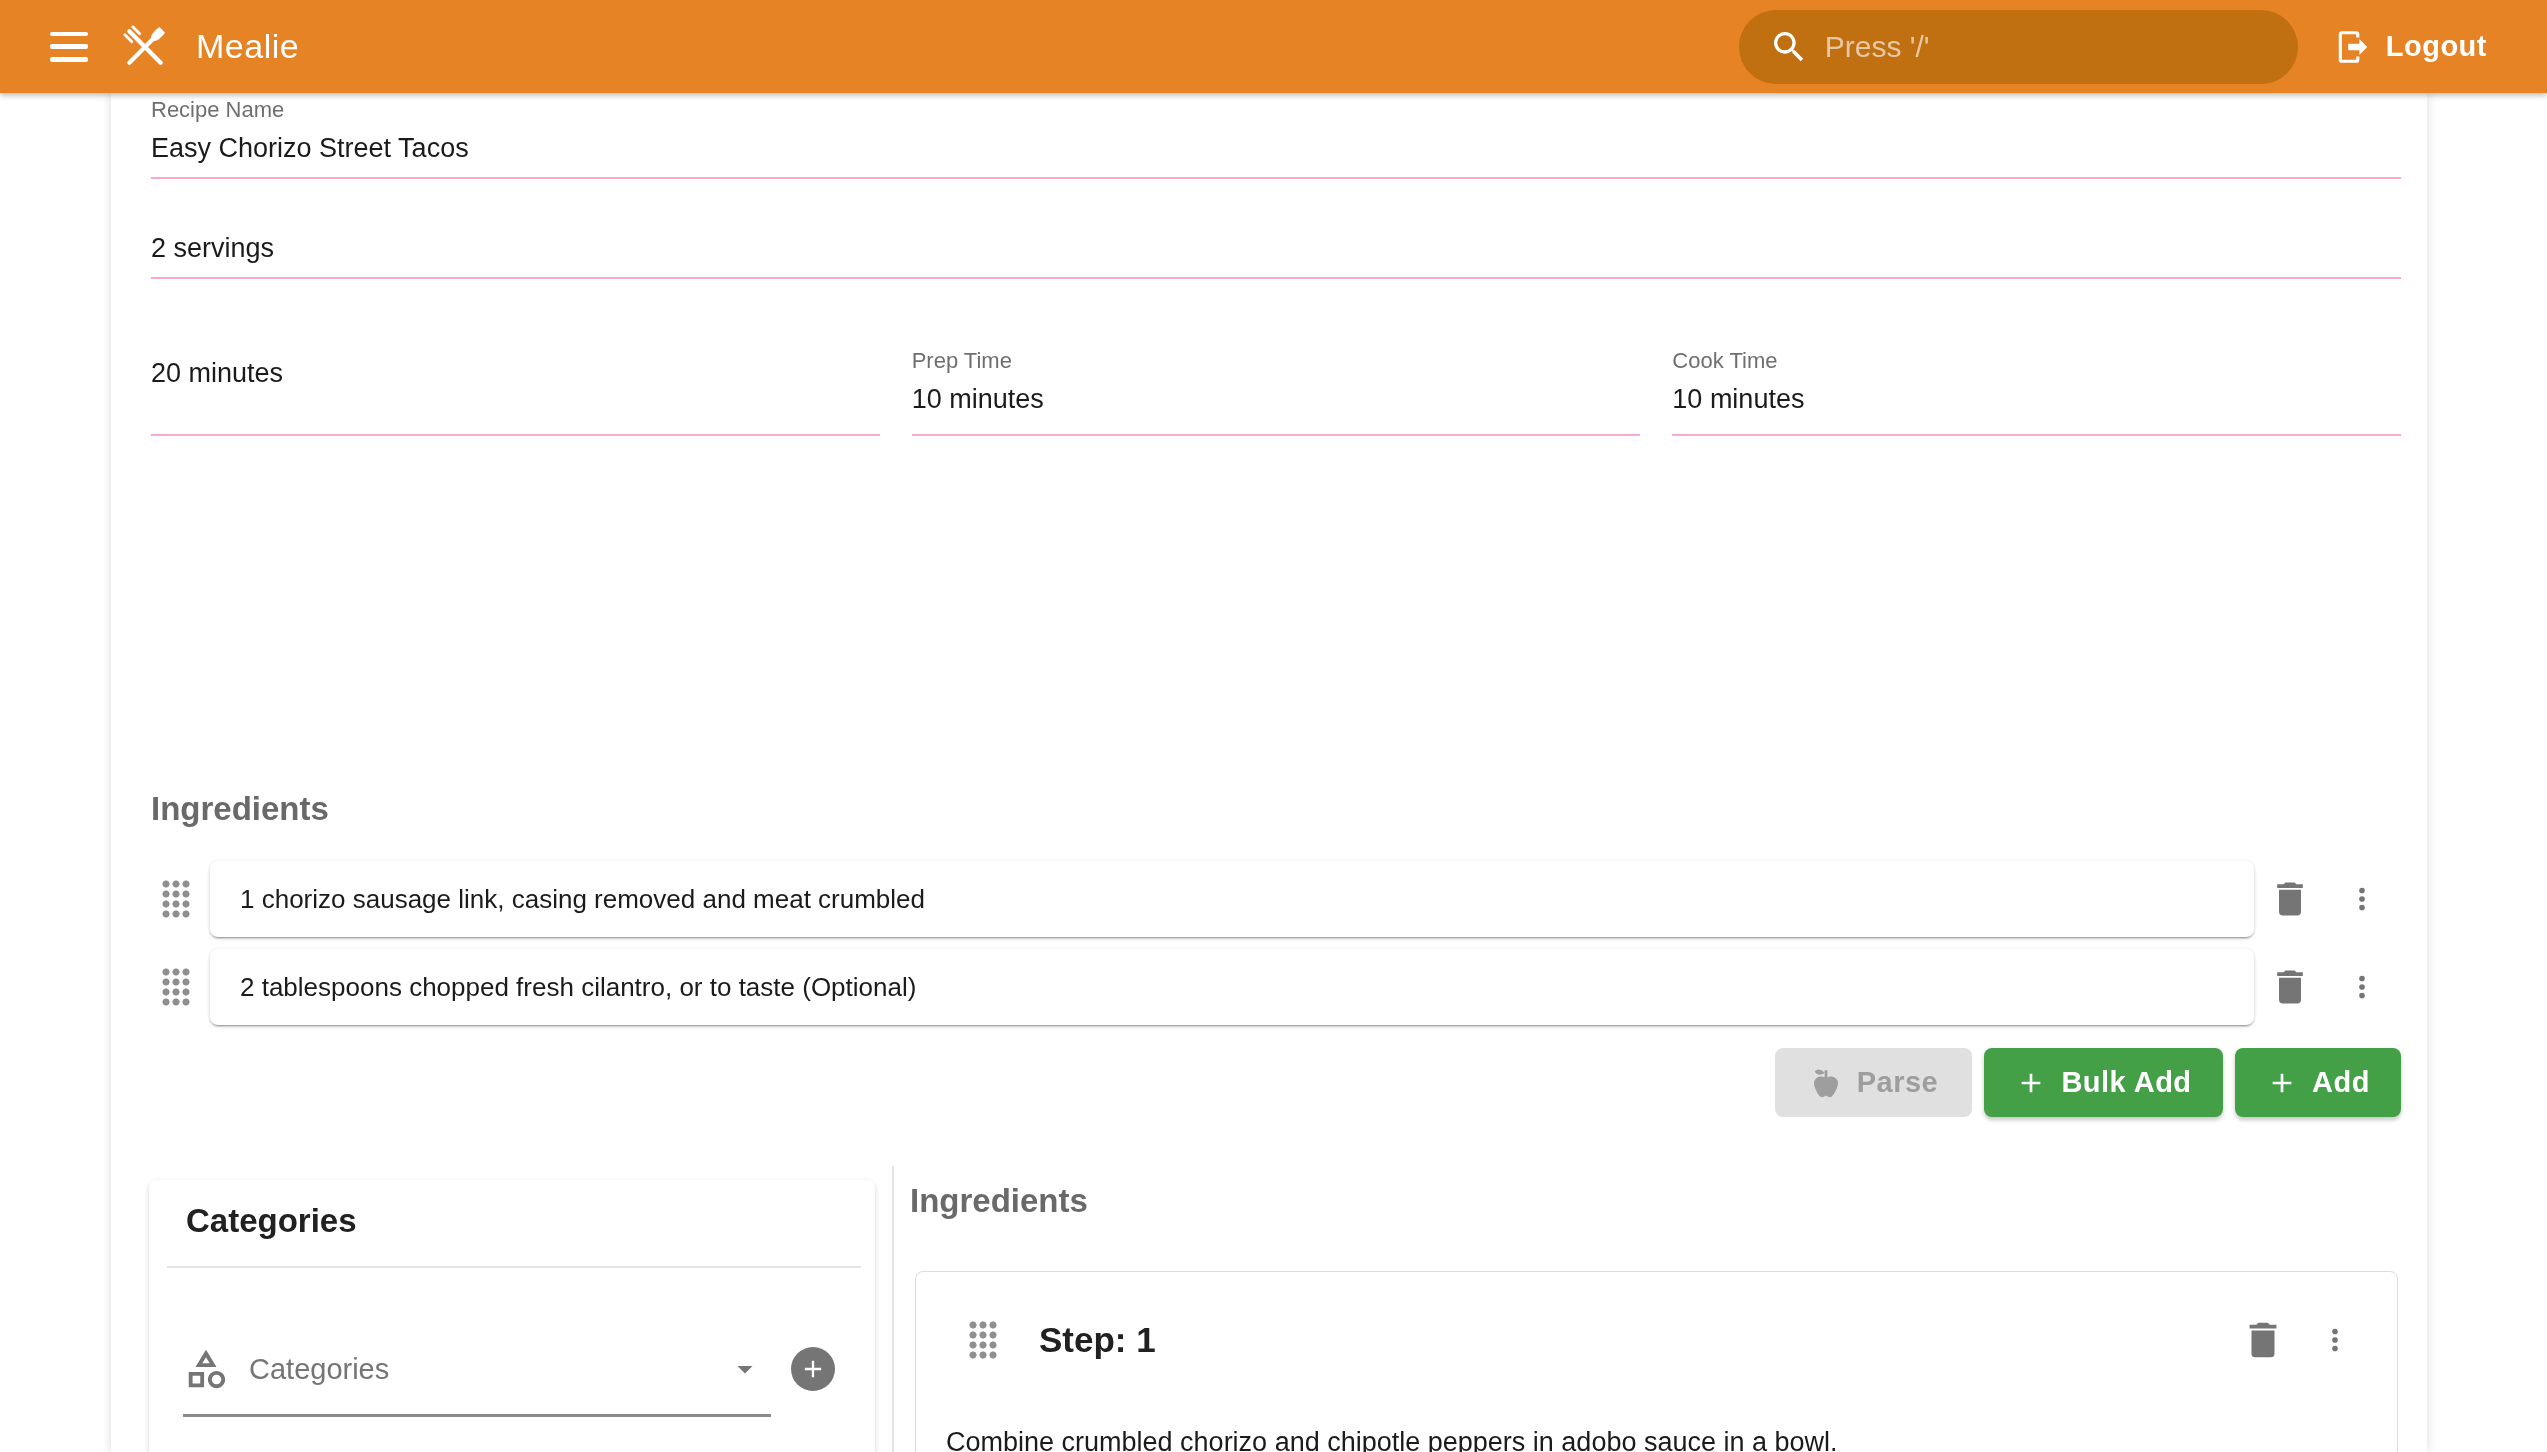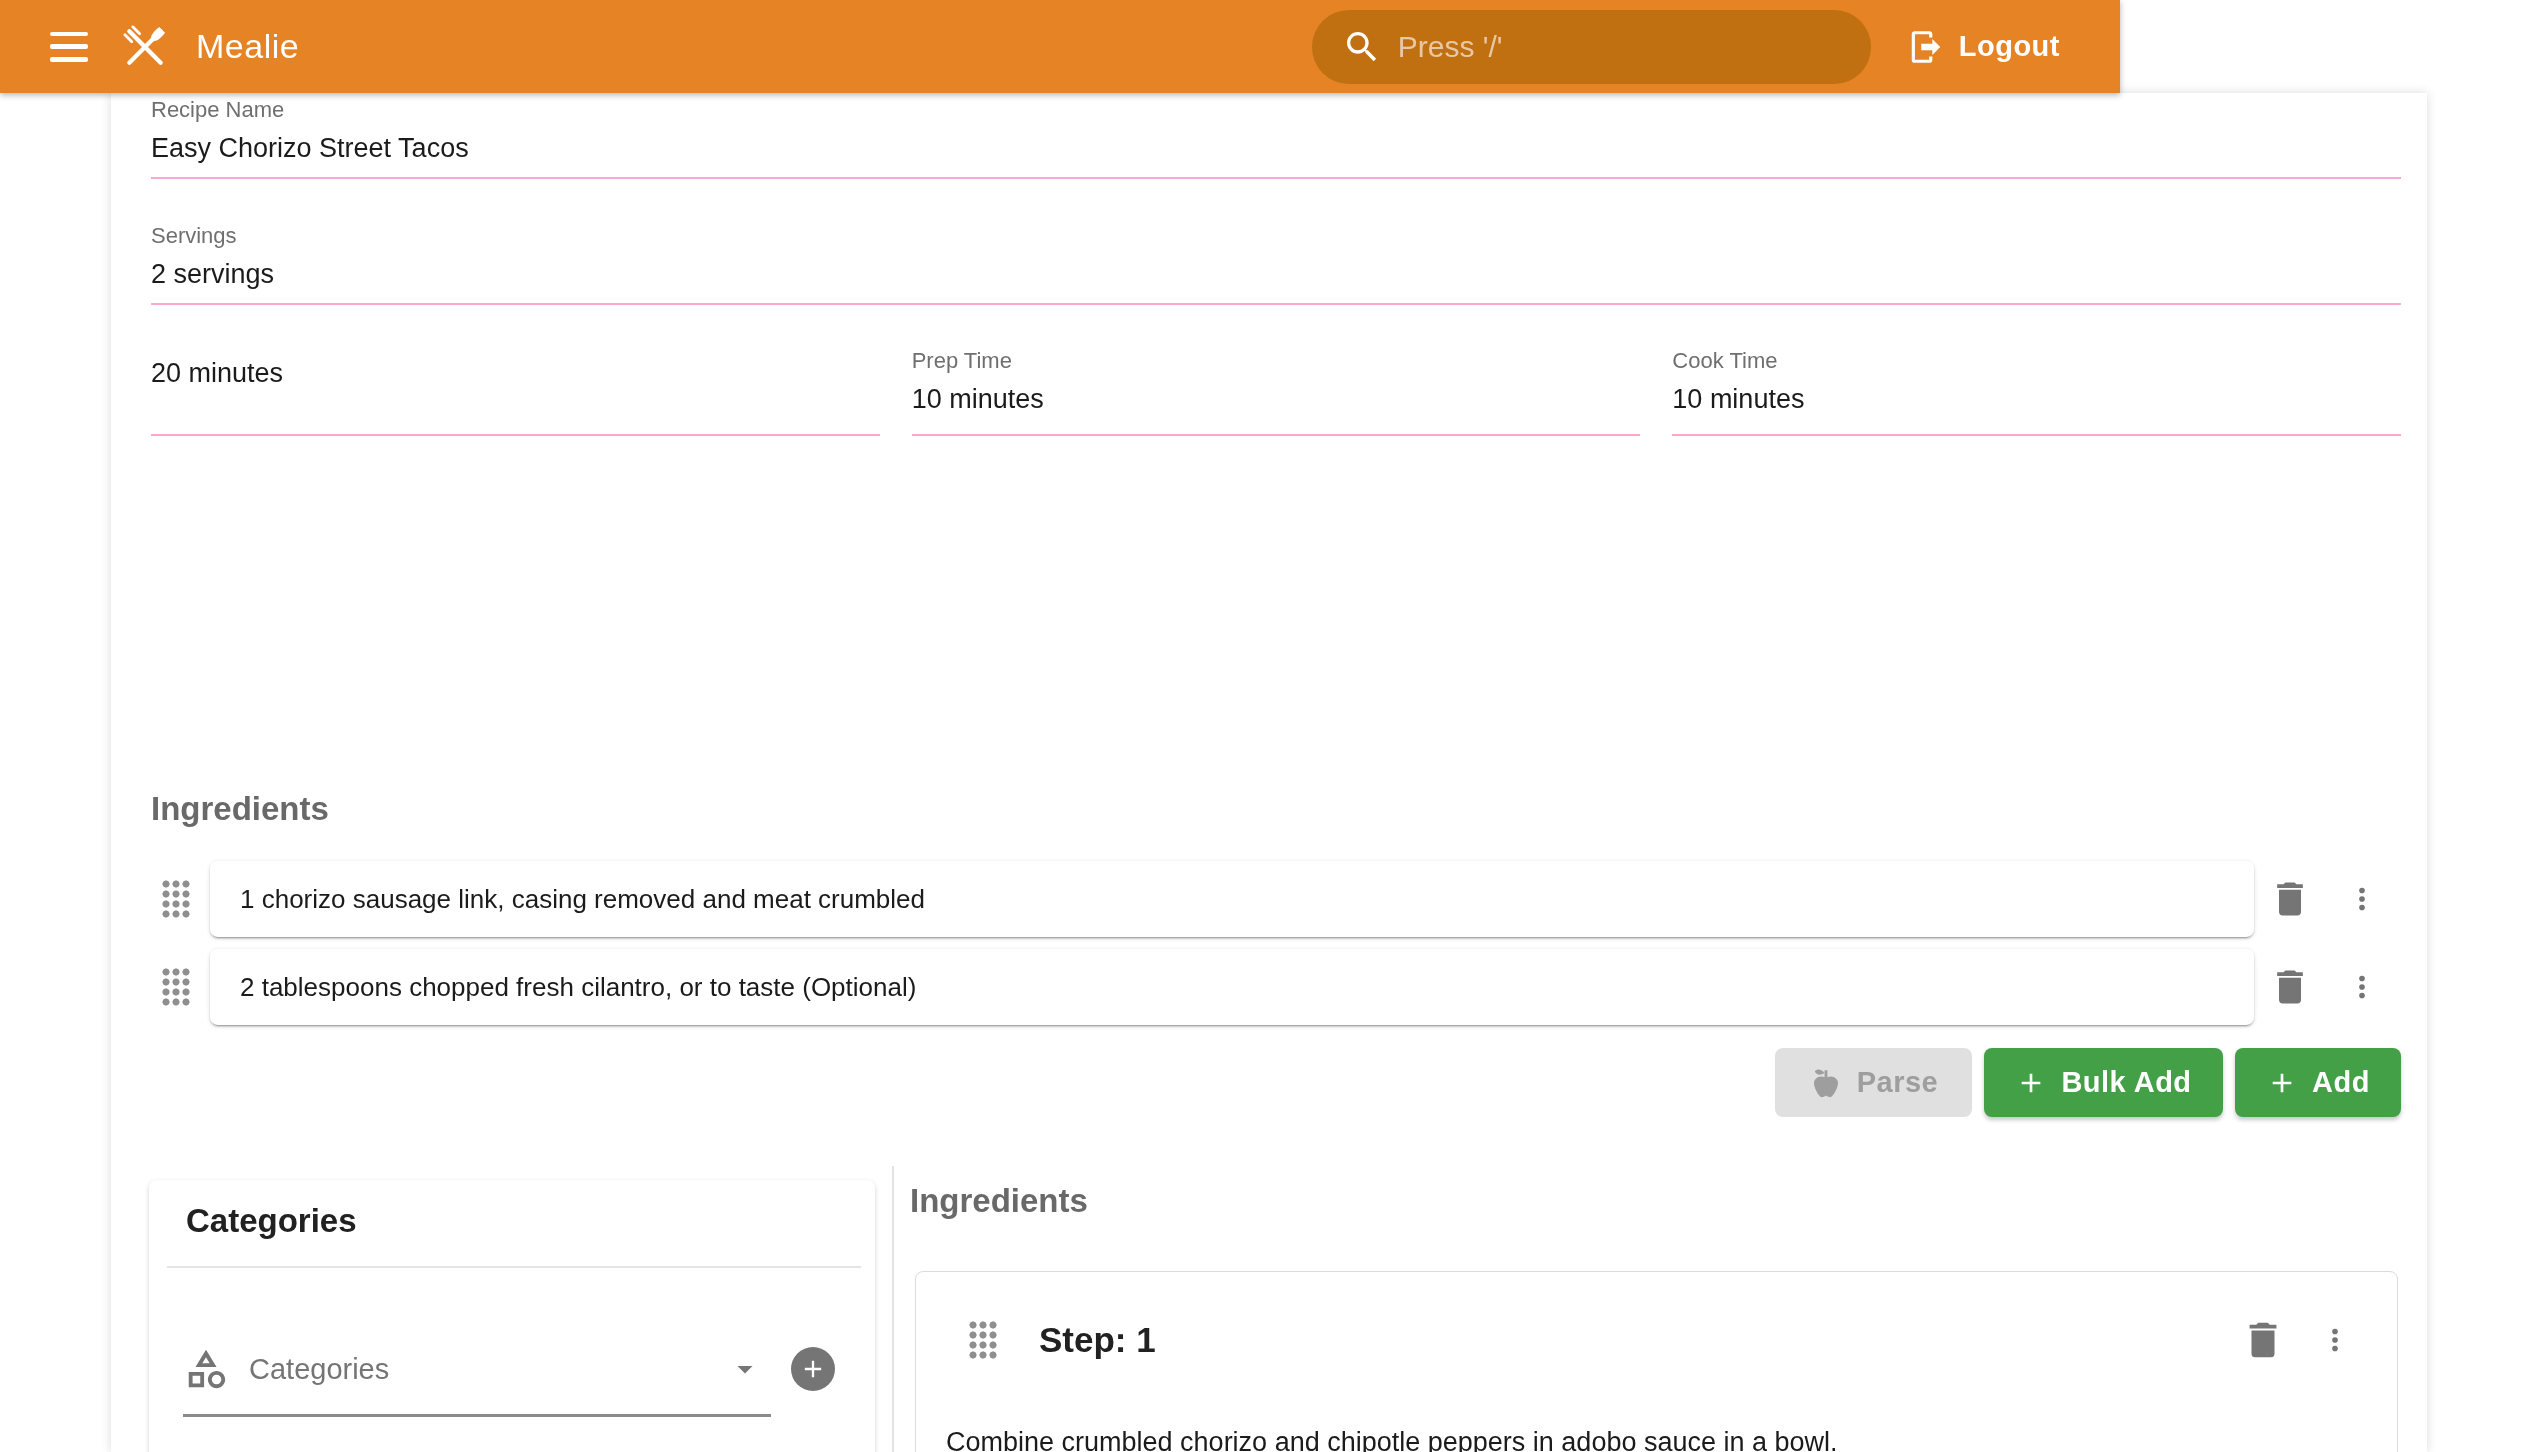--- a/index.html
+++ b/index.html
@@ -1,20 +1,20 @@
 <!DOCTYPE html>
 <html><head>
 <meta charset="utf-8">
 <style>
   html,body{margin:0;padding:0;width:2547px;height:1453px;overflow:hidden;
     font-family:"Liberation Sans","DejaVu Sans",sans-serif;background:#ffffff;}
   *{box-sizing:border-box;}
 
   
-  .appbar{position:absolute;left:0;top:0;width:2120px;height:93px;background:#E58325;
+  .appbar{position:absolute;left:0;top:0;width:2547px;height:93px;background:#E58325;
     display:flex;align-items:center;padding:0 48px 0 50px;z-index:20;
     box-shadow:0 2px 6px rgba(0,0,0,.30);}
   .hamburger{width:38px;height:30px;display:flex;flex-direction:column;justify-content:space-between;cursor:pointer;}
   .hamburger span{display:block;height:4.5px;background:#fff;border-radius:2px;}
   .brand-logo{margin-left:30px;width:54px;height:54px;display:flex;align-items:center;justify-content:center;}
   .app-title{margin-left:24px;color:#fff;font-size:34px;letter-spacing:0.5px;}
   .appbar-spacer{flex:1;}
   .search-pill{width:559px;height:74px;border-radius:37px;background:#C06F11;
     display:flex;align-items:center;padding:15px 30px;}
   .search-placeholder{margin-left:16px;font-size:30px;color:rgba(255,255,255,.62);}
@@ -130,21 +130,20 @@
 </header>
 
 <main class="main-card">
 
   <div class="abs u-line" id="recipe-name-field">
     <div class="field-label">Recipe Name</div>
     <div class="field-value">Easy Chorizo Street Tacos</div>
   </div>
 
   <div class="abs u-line" id="servings-field">
-    <div class="field-label">Servings</div>
     <div class="field-value">2 servings</div>
   </div>
 
   <div class="abs" id="times-row">
     <div class="time-col u-line">
       <div class="field-value">20 minutes</div>
     </div>
     <div class="time-col u-line">
       <div class="field-label">Prep Time</div>
       <div class="field-value">10 minutes</div>

